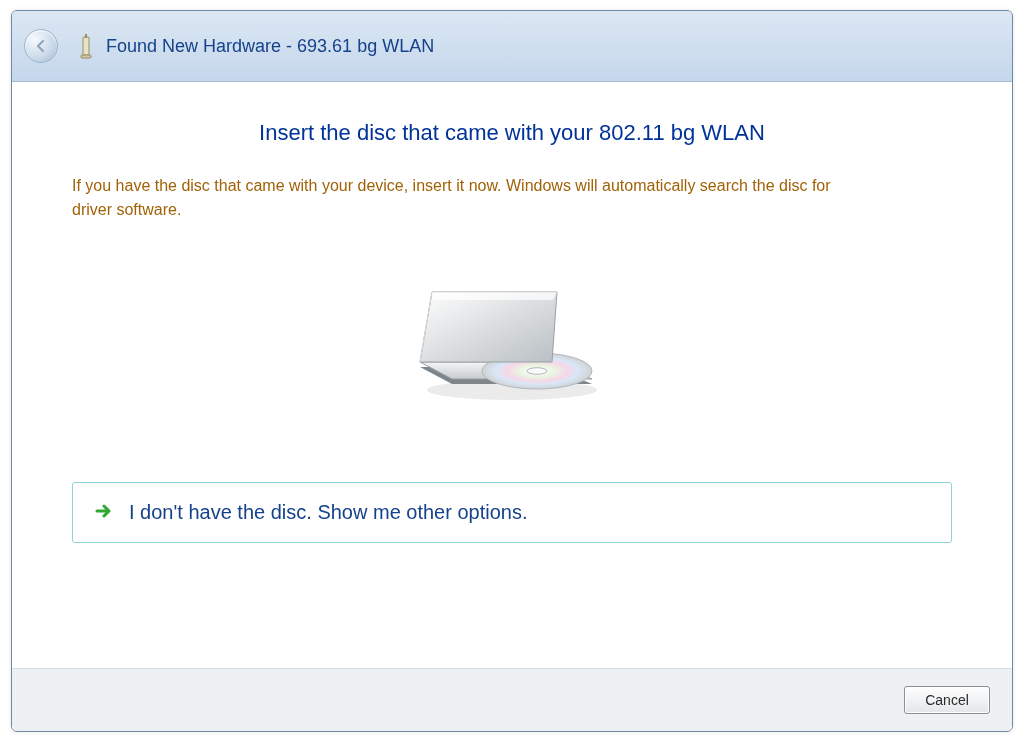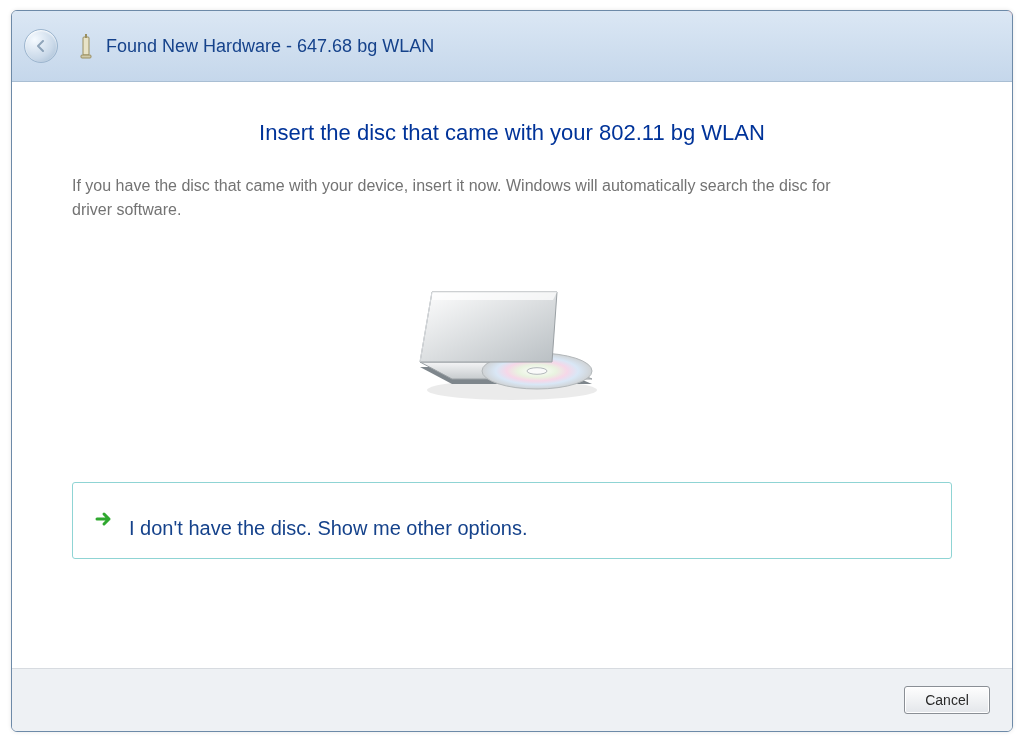--- a/index.html
+++ b/index.html
@@ -59,41 +59,41 @@
     box-sizing:border-box;
   }
   .instruction{
     color:#003399;
     font-size:22px;
     margin:0 0 28px 0;
     font-weight:400;
     text-align:center;
   }
   .explain{
-    color:#737373;
+    color:#a16207;
     font-size:16px;
     line-height:1.5;
     max-width:790px;
   }
   .drive-illus{
     display:flex;justify-content:center;
     margin:50px 0 80px 0;
   }
   
   .command-link{
     border:1px solid #8fd4d4;
     border-radius:3px;
     padding:18px 22px;
     display:flex;align-items:center;
     gap:16px;
     cursor:pointer;
     background:#ffffff;
   }
   .cmd-arrow{flex:0 0 auto}
-  .cmd-text{font-size:20px;color:#15428b;margin-top:16px;}
+  .cmd-text{font-size:20px;color:#15428b;}
   
   .footer{
     position:absolute;left:0;right:0;bottom:0;
     height:62px;
     background:#eef1f4;
     border-top:1px solid #d7dbe0;
     display:flex;justify-content:flex-end;align-items:center;
     padding:0 22px;
   }
   .btn{
@@ -124,21 +124,21 @@
         <path d="M10 3 L5 8 L10 13" fill="none" stroke="#4c6b8a" stroke-width="2" stroke-linecap="round" stroke-linejoin="round"></path>
       </svg>
     </div>
     <div class="hw-icon">
       <svg width="18" height="26" viewBox="0 0 18 26">
         <rect x="6" y="4" width="6" height="18" rx="1" fill="#e8e3c8" stroke="#9a8f60"></rect>
         <rect x="4" y="22" width="10" height="3" rx="1" fill="#cfc9a9" stroke="#9a8f60"></rect>
         <rect x="8" y="1" width="2" height="4" fill="#9a8f60"></rect>
       </svg>
     </div>
-    <div class="title-text">Found New Hardware - 647.68 bg WLAN</div>
+    <div class="title-text">Found New Hardware - 693.61 bg WLAN</div>
   </div>
 
   <div class="body">
     <h1 class="instruction">Insert the disc that came with your 802.11 bg WLAN</h1>
     <div class="explain">If you have the disc that came with your device, insert it now.  Windows will automatically search the disc for driver software.</div>
 
     <div class="drive-illus">
 
       <svg width="220" height="130" viewBox="0 0 220 130">
         <defs>

